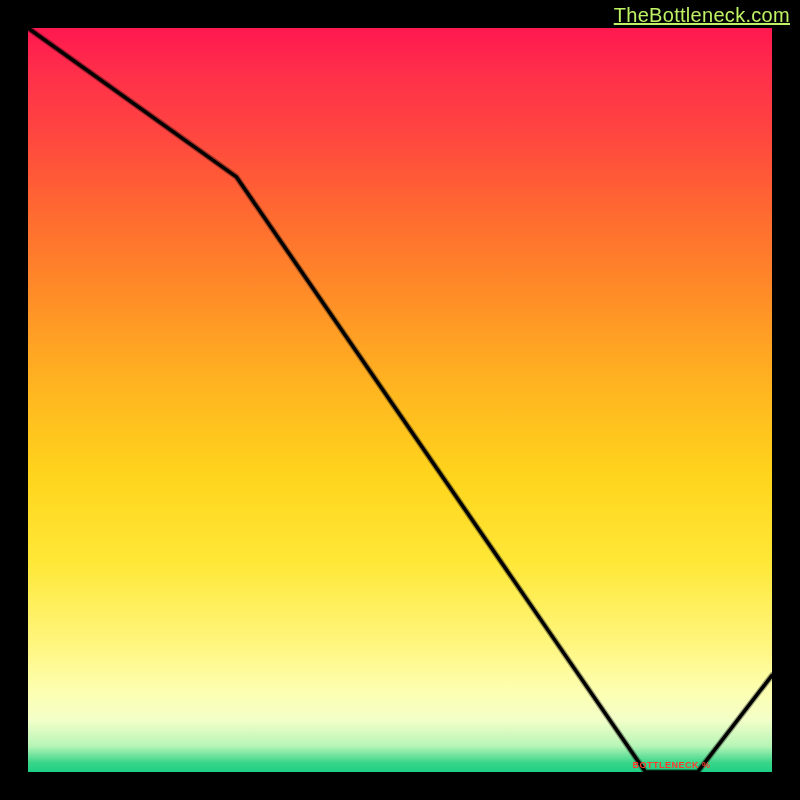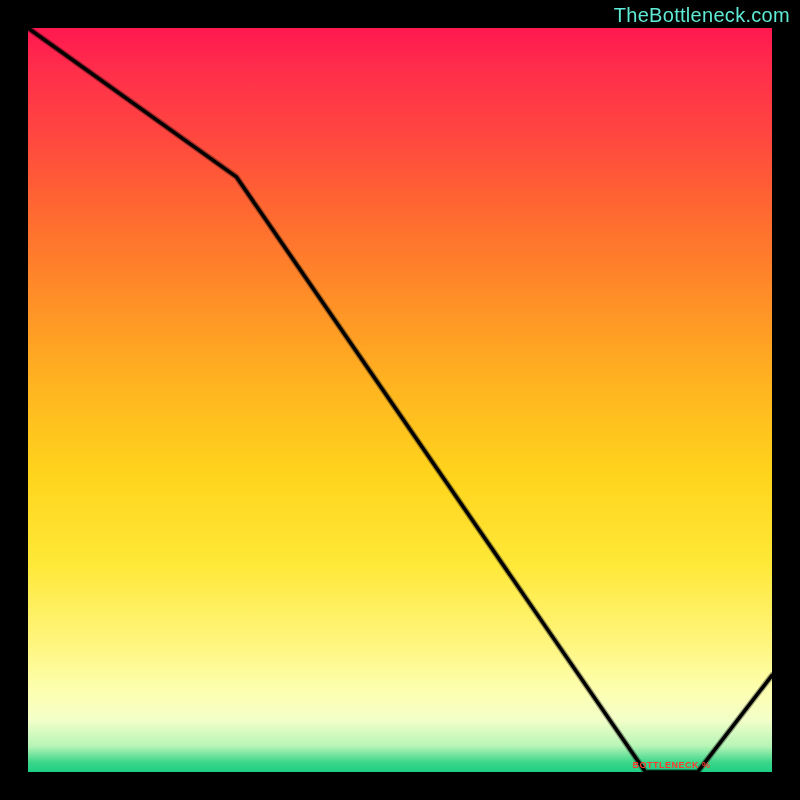--- a/index.html
+++ b/index.html
@@ -13,25 +13,26 @@
   .container {
     position: relative;
     width: 800px;
     height: 800px;
     background: #000;
   }
   .watermark {
     position: absolute;
     top: 4px;
     right: 10px;
-    color: #5eead4;
+    color: #bef264;
     font-size: 20px;
     font-weight: 500;
     letter-spacing: 0.3px;
     z-index: 5;
+    text-decoration: underline;
   }
   .plot {
     position: absolute;
     left: 28px;
     top: 28px;
     width: 744px;
     height: 744px;
     border-radius: 27px;
   }
   .gradient {

